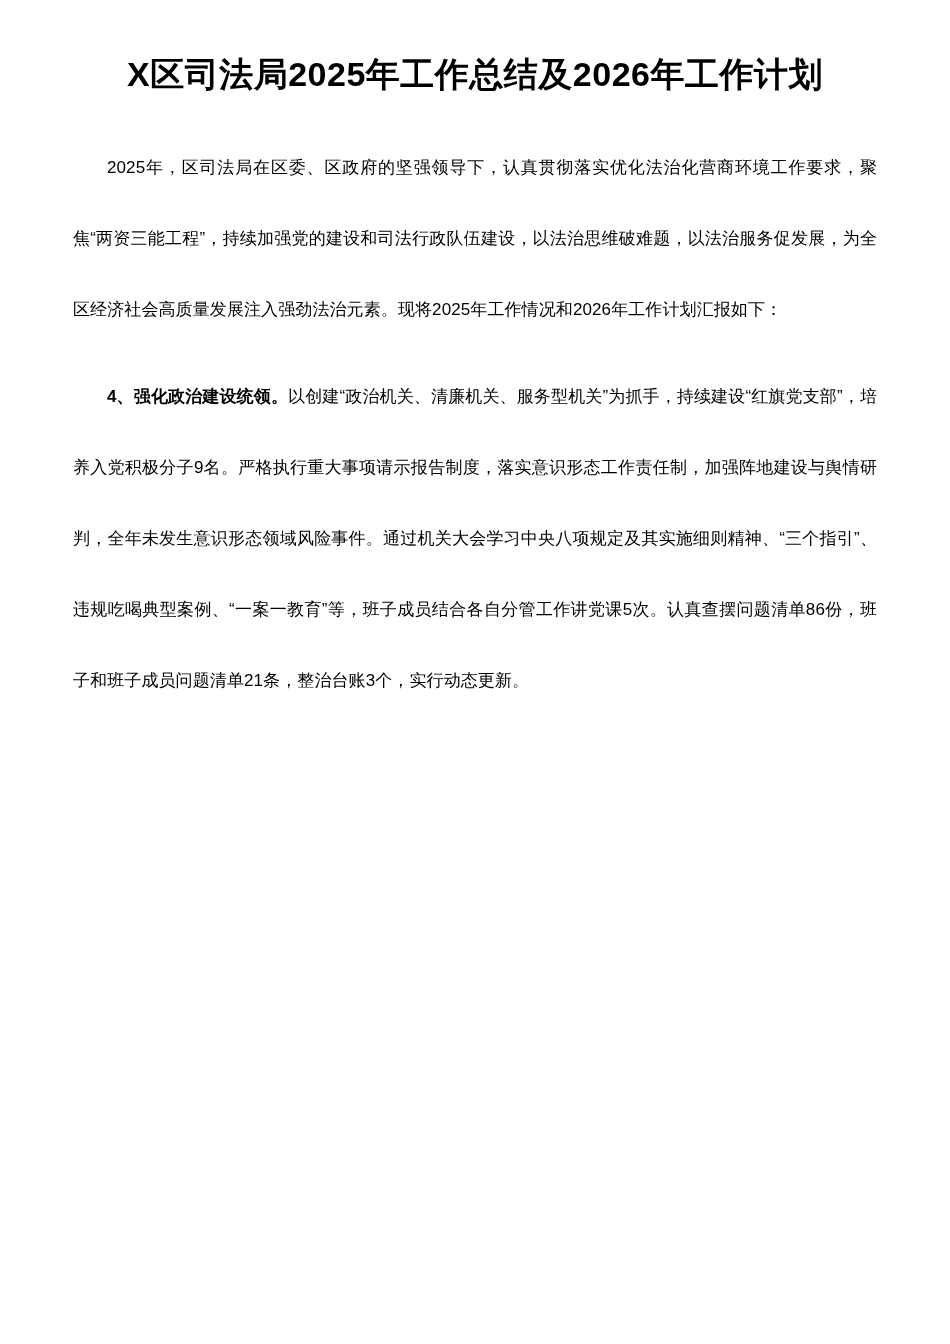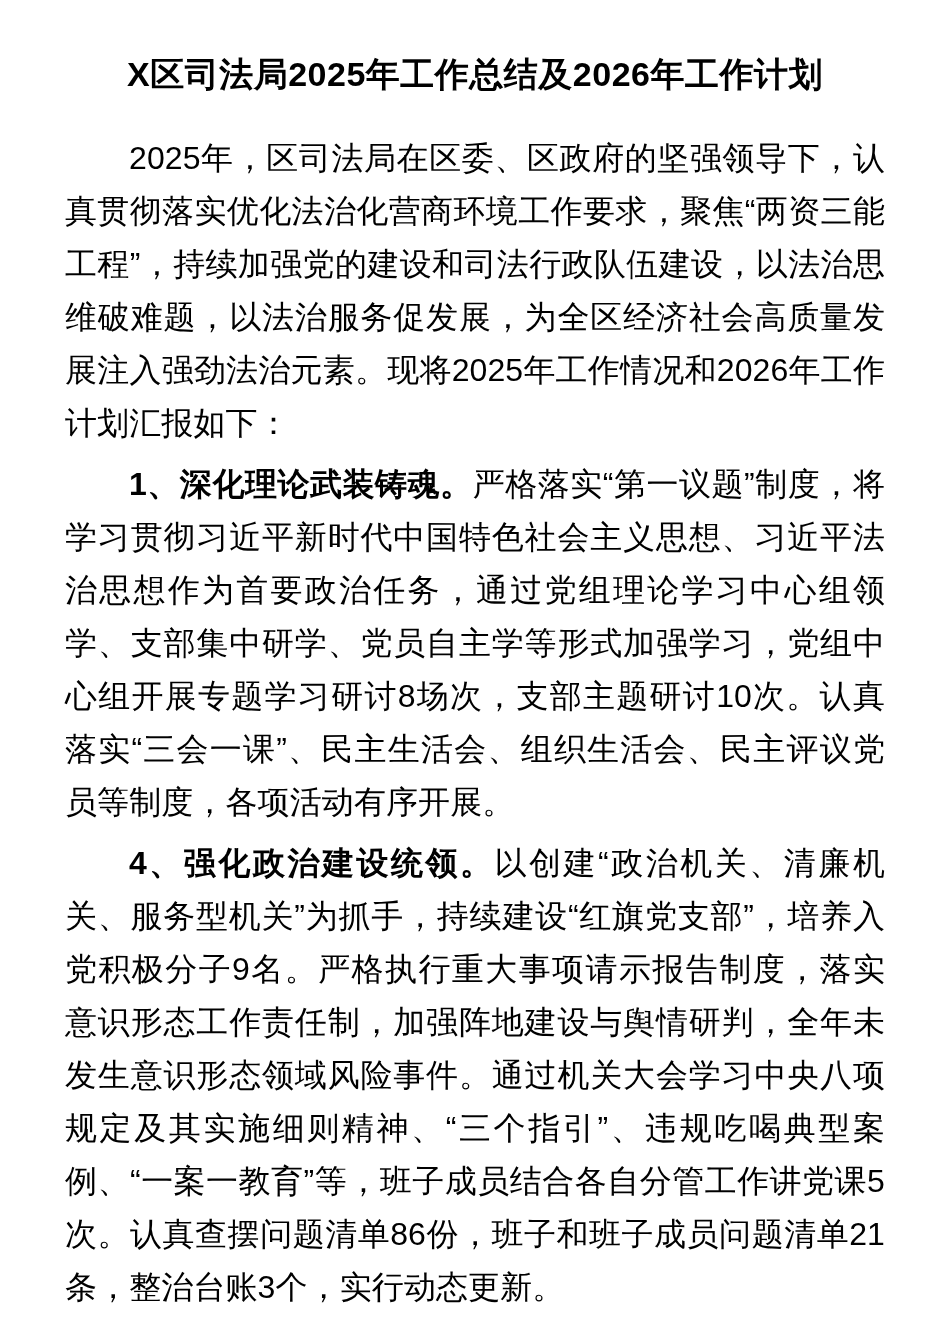--- a/index.html
+++ b/index.html
@@ -27,23 +27,23 @@
     font-weight: bold;
     line-height: 1.35;
     text-align: center;
     letter-spacing: 0.5px;
     white-space: nowrap;
   }
   .body-block {
     margin-top: 34px;
   }
   p.para {
-    margin: 8px;
-    font-size: 32px;
-    line-height: 53px;
+    margin: 16px;
+    font-size: 17px;
+    line-height: 71px;
     text-align: justify;
     text-justify: inter-ideograph;
     text-align-last: left;
     letter-spacing: 0.1px;
     word-break: break-all;
   }
   p.indent {
     text-indent: 2em;
   }
   .b {
@@ -57,23 +57,20 @@
 
   <h1 class="doc-title">X区司法局2025年工作总结及2026年工作计划</h1>
 
   <div class="body-block">
 
     <p class="para indent">
       <span>2025年，区司法局在区委、区政府的坚强领导下，认真贯彻落实优化法治化营商环境工作要求，聚焦“两资三能工程”，持续加强党的建设和司法行政队伍建设，以法治思维破难题，以法治服务促发展，为全区经济社会高质量发展注入强劲法治元素。现将2025年工作情况和2026年工作计划汇报如下：</span>
     </p>
 
 
-    <p class="para indent">
-      <span class="b">1、深化理论武装铸魂。</span><span>严格落实“第一议题”制度，将学习贯彻习近平新时代中国特色社会主义思想、习近平法治思想作为首要政治任务，通过党组理论学习中心组领学、支部集中研学、党员自主学等形式加强学习，党组中心组开展专题学习研讨8场次，支部主题研讨10次。认真落实“三会一课”、民主生活会、组织生活会、民主评议党员等制度，各项活动有序开展。</span>
-    </p>
 
     <p class="para indent">
       <span class="b">4、强化政治建设统领。</span><span>以创建“政治机关、清廉机关、服务型机关”为抓手，持续建设“红旗党支部”，培养入党积极分子9名。严格执行重大事项请示报告制度，落实意识形态工作责任制，加强阵地建设与舆情研判，全年未发生意识形态领域风险事件。通过机关大会学习中央八项规定及其实施细则精神、“三个指引”、违规吃喝典型案例、“一案一教育”等，班子成员结合各自分管工作讲党课5次。认真查摆问题清单86份，班子和班子成员问题清单21条，整治台账3个，实行动态更新。</span>
     </p>
 
 
   </div>
 </div>
 
 </body></html>

